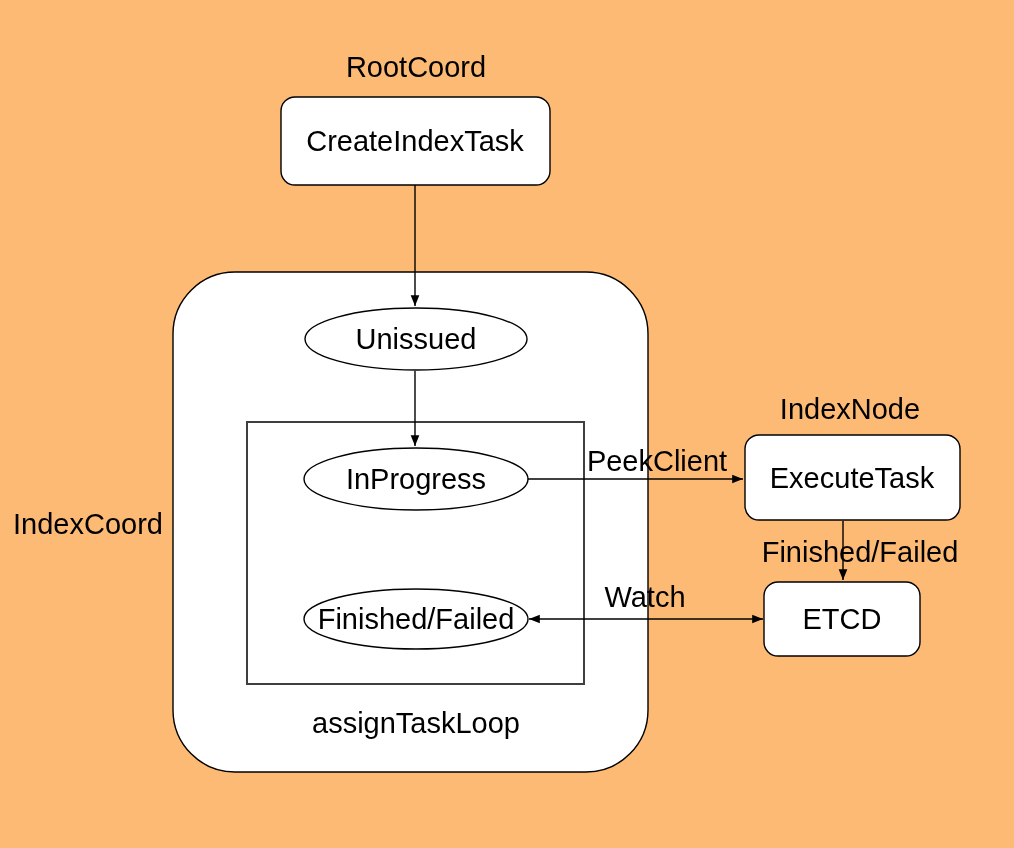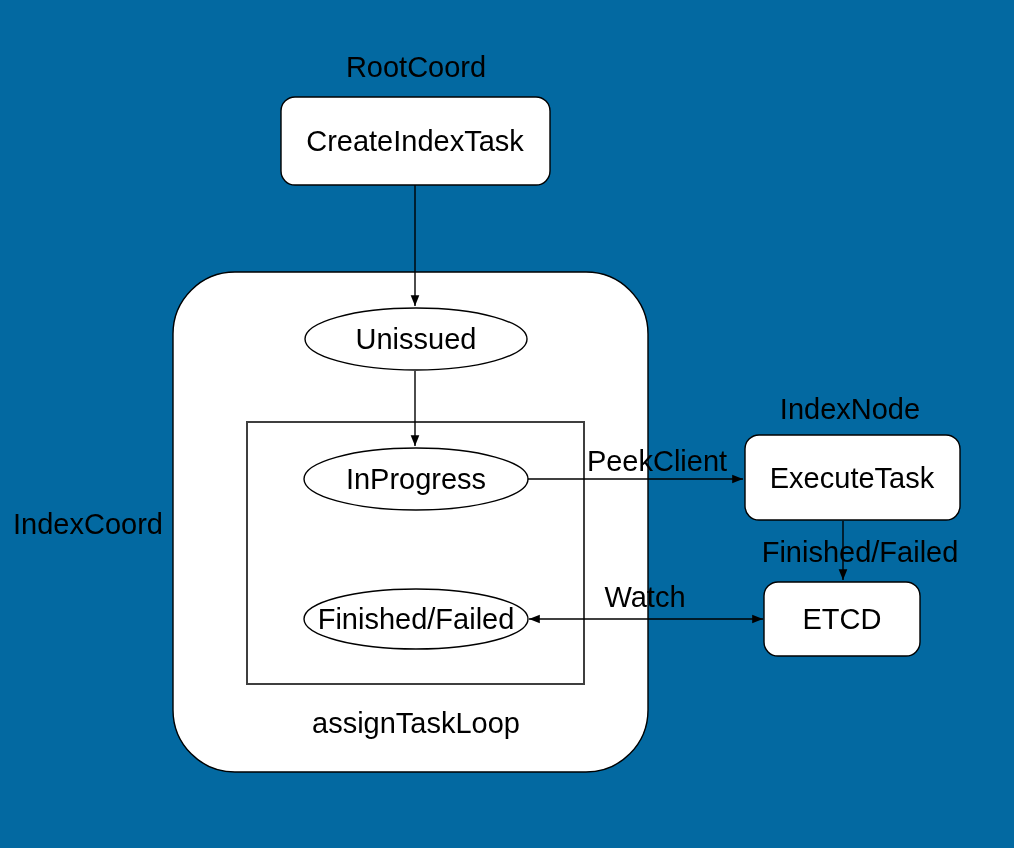--- a/index.html
+++ b/index.html
@@ -7,21 +7,21 @@
     padding: 0;
     background: #ffffff;
     width: 1014px;
     height: 848px;
     overflow: hidden;
   }
   .canvas {
     position: relative;
     width: 1014px;
     height: 848px;
-    background: #0369a1;
+    background: #fdba74;
   }
   svg text {
     font-family: "Liberation Sans", "DejaVu Sans", sans-serif;
     font-size: 29px;
     fill: #000000;
   }
   .shape {
     fill: #ffffff;
     stroke: #000000;
     stroke-width: 1.4px;

